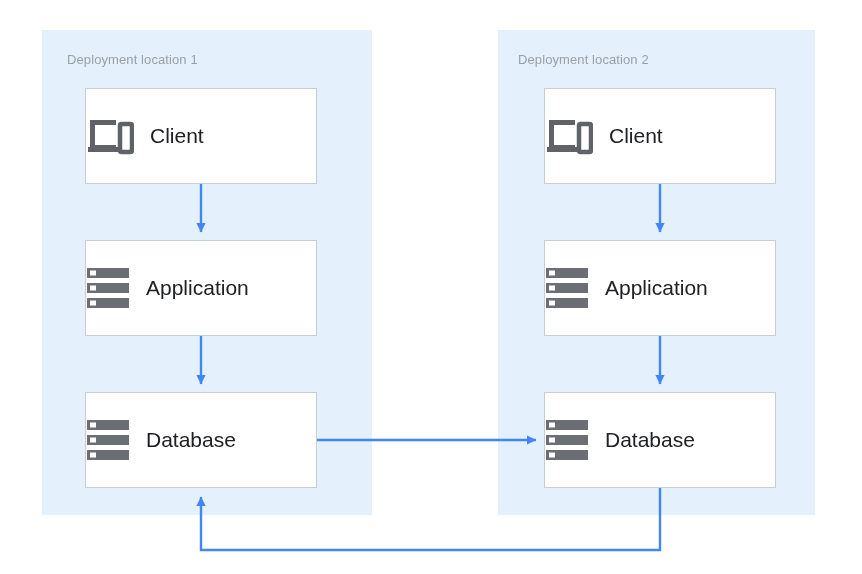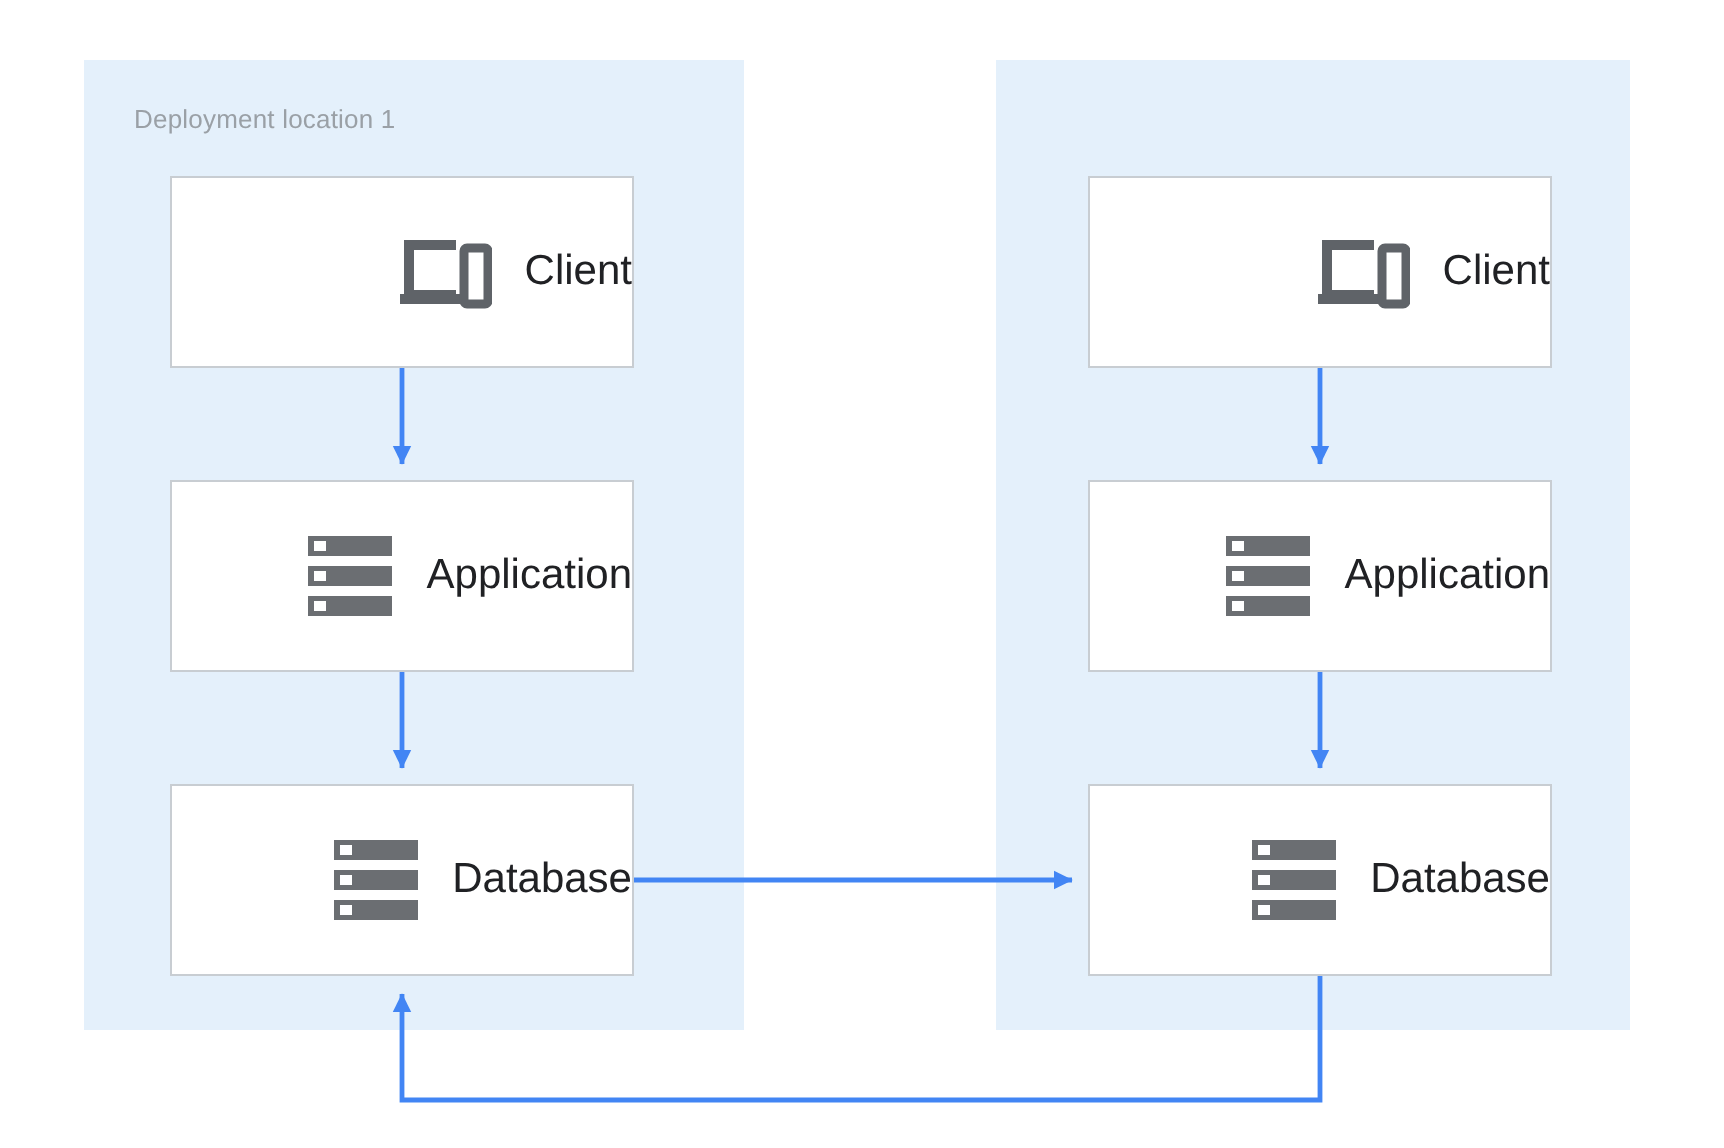--- a/index.html
+++ b/index.html
@@ -31,21 +31,21 @@
     white-space: nowrap;
     font-family: "Liberation Sans", sans-serif;
   }
   .node {
     position: absolute;
     background: #ffffff;
     border: 1px solid #c8cdd2;
     box-sizing: border-box;
     display: flex;
     align-items: center;
-    justify-content: flex-end;
+    justify-content: flex-start;
     gap: 16px;
   }
   .node-icon {
     flex: 0 0 auto;
     width: 46px;
     height: 46px;
     position: relative;
     display: block;
   }
   .node-label {
@@ -118,20 +118,21 @@
         <rect x="1" y="16" width="42" height="10" fill="#6b6e72"></rect>
         <rect x="4" y="18.5" width="6" height="5" fill="#ffffff"></rect>
         <rect x="1" y="31" width="42" height="10" fill="#6b6e72"></rect>
         <rect x="4" y="33.5" width="6" height="5" fill="#ffffff"></rect>
       </svg>
     </span>
     <span class="node-label">Database</span>
   </div>
 
   <div class="zone" style="left:498px; top:30px; width:317px; height:485px;"></div>
+  <div class="zone-title" style="left:518px; top:50px;">Deployment location 2</div>
 
   <div class="node" style="left:544px; top:88px; width:232px; height:96px;">
     <span class="node-icon icon-client">
       <svg viewBox="0 0 48 40" width="48" height="40" aria-hidden="true">
         <path d="M4 4 h26 v5 H9 v20 h21 v5 H4 Z" fill="#5f6368"></path>
         <rect x="2" y="31" width="30" height="5" fill="#5f6368"></rect>
         <rect x="34" y="8" width="12" height="28" rx="1.5" fill="none" stroke="#5f6368" stroke-width="4.5"></rect>
       </svg>
     </span>
     <span class="node-label">Client</span>

